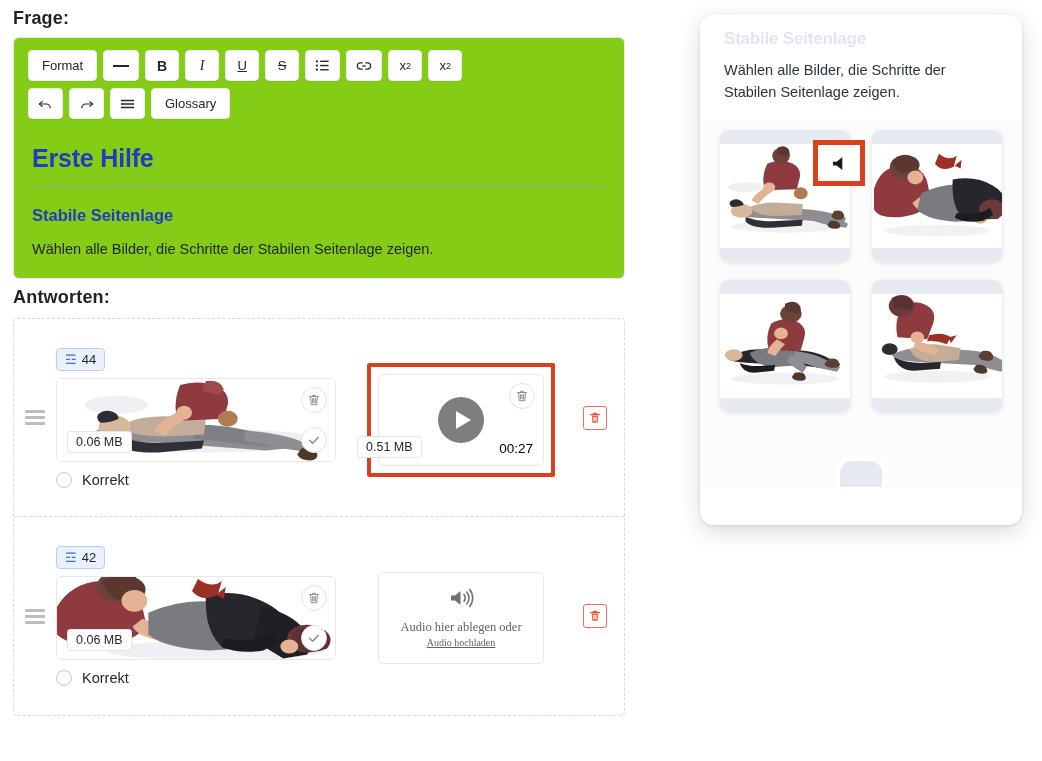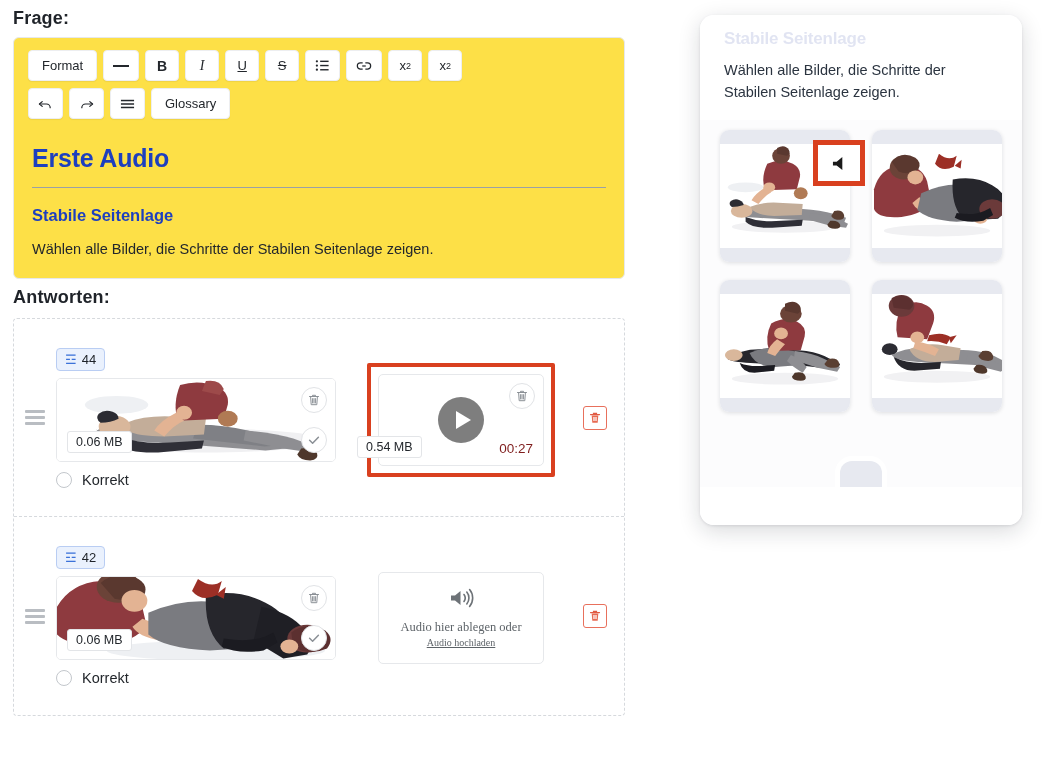--- a/index.html
+++ b/index.html
@@ -15,21 +15,21 @@
 
   
   .editor-col {
     position: absolute; left: 13px; top: 0; width: 612px;
   }
   .section-label {
     font-size: 18px; font-weight: bold; color: #1f2329;
     letter-spacing: .2px; margin: 0 0 8px 0; padding-top: 8px;
   }
   .question-card {
-    border: 1px solid #e6e8eb; border-radius: 6px; background: #fde047;
+    border: 1px solid #e6e8eb; border-radius: 6px; background: #84cc16;
     padding: 0 0 18px 0;
   }
   .toolbar { padding: 12px 14px 4px 14px; }
   .toolbar-row { display: flex; gap: 6px; margin-bottom: 7px; }
   .tbtn {
     min-width: 34px; height: 31px; padding: 0 9px;
     background: #ffffff; border: 1px solid #edeef0; border-radius: 4px;
     box-shadow: 0 1px 1px rgba(16,24,40,.06);
     display: flex; align-items: center; justify-content: center;
     font-size: 13px; color: #23272c; white-space: nowrap;
@@ -120,21 +120,21 @@
   .play-circle .tri {
     width: 0; height: 0; margin-left: 4px;
     border-left: 15px solid #ffffff;
     border-top: 9px solid transparent; border-bottom: 9px solid transparent;
   }
   .vid-size {
     position: absolute; left: -22px; bottom: 7px; z-index: 3;
     background: #ffffff; border: 1px solid #e3e5e8; border-radius: 3px;
     padding: 3px 8px; font-size: 12.5px; color: #23272c;
   }
-  .vid-time { position: absolute; right: 10px; bottom: 9px; font-size: 13.5px; color: #7f1d1d; }
+  .vid-time { position: absolute; right: 10px; bottom: 9px; font-size: 13.5px; color: #000000; }
   .audio-ico { color: #6d7277; margin-bottom: 6px; }
   .audio-t1 { font-size: 12.5px; color: #5d6368; }
   .audio-t2 { font-size: 10px; color: #5d6368; text-decoration: underline; cursor: pointer; }
 
   .answer-right { width: 58px; flex: 0 0 58px; display: flex; align-items: center; justify-content: center; }
   .del-red {
     width: 24px; height: 24px; border: 1px solid #e8705c; border-radius: 3px;
     background: #fff; display: flex; align-items: center; justify-content: center; cursor: pointer;
   }
   .del-red svg { width: 14px; height: 14px; }
@@ -254,21 +254,21 @@
               <rect x="1" y="8.9" width="14" height="1.6" fill="#23272c"></rect>
             </svg>
           </div>
           <div class="tbtn wide">
             <span>Glossary</span>
           </div>
         </div>
       </div>
 
       <div class="doc-body">
-        <div class="doc-h1">Erste Audio</div>
+        <div class="doc-h1">Erste Hilfe</div>
         <div class="doc-rule"></div>
         <div class="doc-h2">Stabile Seitenlage</div>
         <div class="doc-p">Wählen alle Bilder, die Schritte der Stabilen Seitenlage zeigen.</div>
       </div>
     </div>
 
     <div class="section-label">Antworten:</div>
 
     <div class="answers">
 
@@ -335,21 +335,21 @@
           <div class="slot-outline">
             <div class="media-box">
               <div class="play-circle">
                 <span class="tri"></span>
               </div>
               <div class="round-btn top">
                 <svg viewBox="0 0 14 14">
                   <path d="M2.5 3.5h9M5.5 3.5V2.3h3v1.2M3.6 3.5l.6 8.2h5.6l.6-8.2M5.6 5.6v4.4M7 5.6v4.4M8.4 5.6v4.4" fill="none" stroke="#8b9096" stroke-width="1" stroke-linecap="round"></path>
                 </svg>
               </div>
-              <div class="vid-size">0.54 MB</div>
+              <div class="vid-size">0.51 MB</div>
               <div class="vid-time">00:27</div>
             </div>
           </div>
         </div>
 
         <div class="answer-right">
           <div class="del-red">
             <svg viewBox="0 0 14 14">
               <path d="M2.5 3.6h9M5.5 3.6V2.4h3v1.2" fill="none" stroke="#e05a42" stroke-width="1.2" stroke-linecap="round"></path>
               <path d="M3.7 4.4h6.6l-.6 7.4H4.3z" fill="#e76a52"></path>

